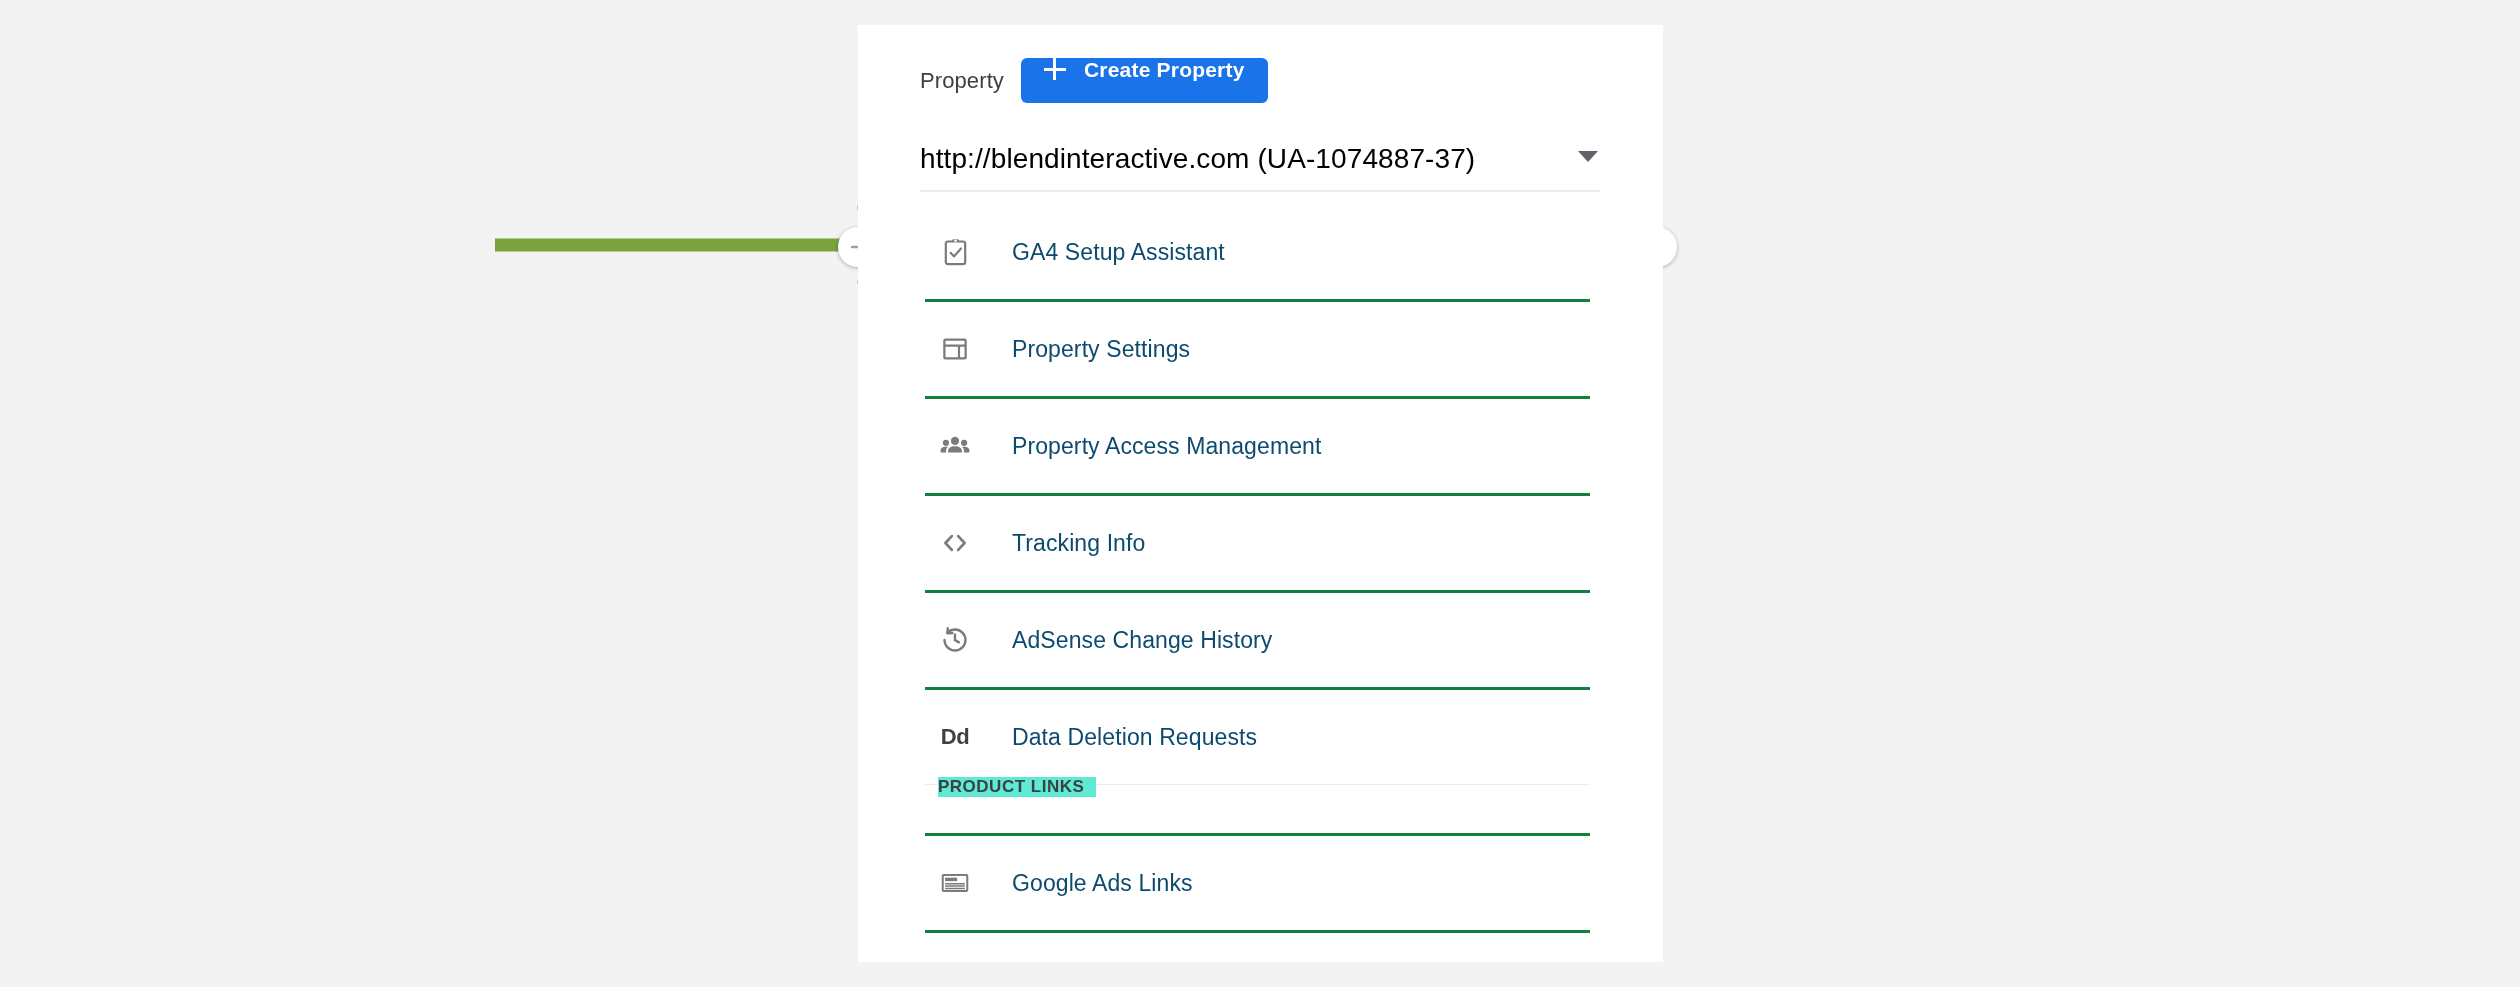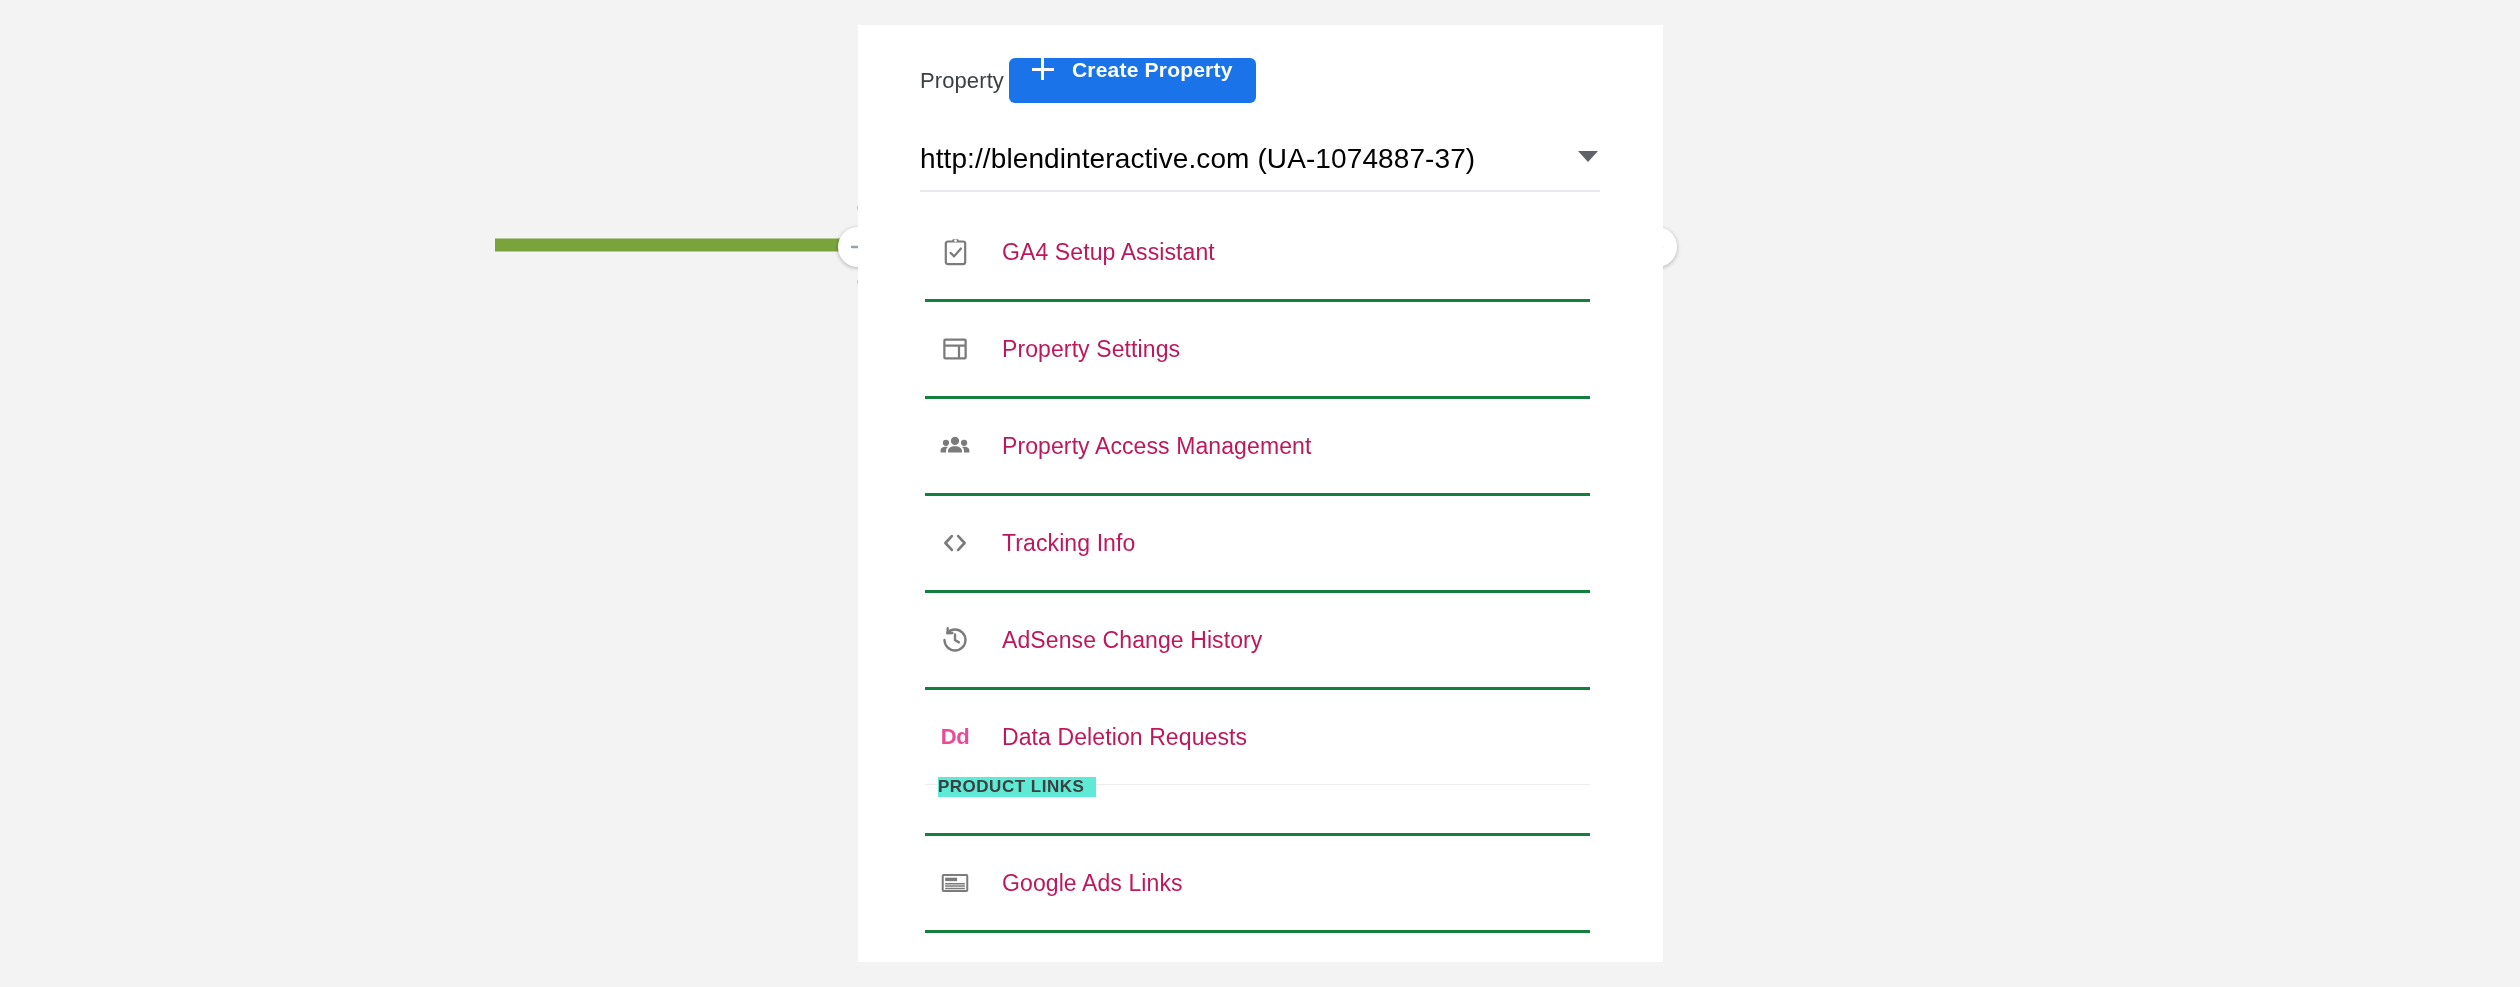--- a/index.html
+++ b/index.html
@@ -26,21 +26,21 @@
     overflow: hidden;
   }
 
   
   .prop-header {
     position: absolute;
     left: 62px;
     top: 33px;
     display: flex;
     align-items: center;
-    gap: 5px;
+    gap: 17px;
   }
   .prop-label {
     font-size: 22px;
     color: #3c4043;
     letter-spacing: .1px;
   }
   .create-btn {
     display: flex;
     gap: 18px;
     background: #1a73e8;
@@ -123,30 +123,30 @@
     height: 34px;
     margin-left: 13px;
     flex: 0 0 auto;
     display: flex;
     align-items: center;
     justify-content: center;
     color: #7b7b7b;
   }
   .row-icon svg { display: block; }
   .row-label {
-    margin-left: 30px;
+    margin-left: 40px;
     font-size: 23px;
-    color: #be185d;
+    color: #0c4a6e;
     letter-spacing: .1px;
     white-space: nowrap;
   }
   .dd-glyph {
     font-size: 22px;
     font-weight: bold;
-    color: #ec4899;
+    color: #404040;
     letter-spacing: -.5px;
   }
 
   
   .section-head {
     position: relative;
     height: 48px;
     display: flex;
     align-items: center;
     border-top: 1px solid #ececec;

